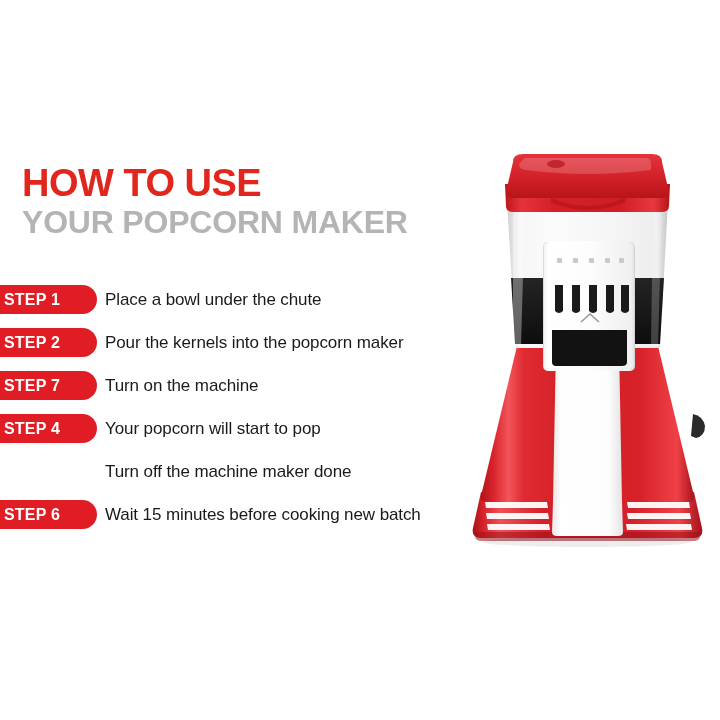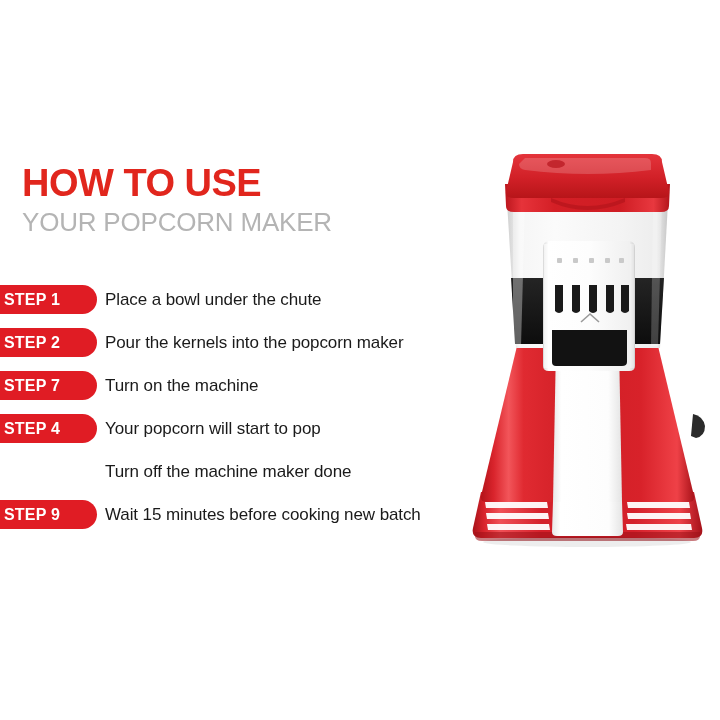--- a/index.html
+++ b/index.html
@@ -14,21 +14,21 @@
   #canvas{position:relative;width:720px;height:720px;background:#fff;overflow:hidden;}
 
   
   .heading{position:absolute;left:22px;top:163px;width:470px;}
   .heading .line1{
     font-size:38px;line-height:40px;font-weight:bold;
     letter-spacing:-0.5px;color:#e1261d;
     font-family:"Liberation Sans", sans-serif;
   }
   .heading .line2{
-    font-size:26px;line-height:38px;font-weight:normal;
+    font-size:32px;line-height:38px;font-weight:bold;
     letter-spacing:-0.2px;color:#b4b4b4;
     font-family:"Liberation Sans", sans-serif;
   }
 
   
   .steps{position:absolute;left:0px;top:285px;width:500px;}
   .step-row{position:relative;height:29px;margin-bottom:14px;}
   .step-badge{
     position:absolute;left:0;top:0;
     width:97px;height:29px;
@@ -92,21 +92,21 @@
       </div>
       <div class="step-text">Your popcorn will start to pop</div>
     </div>
 
     <div class="step-row">
       <div class="step-text">Turn off the machine maker done</div>
     </div>
 
     <div class="step-row">
       <div class="step-badge">
-        <span class="step-badge-label">STEP 9</span>
+        <span class="step-badge-label">STEP 6</span>
       </div>
       <div class="step-text">Wait 15 minutes before cooking new batch</div>
     </div>
 
   </div>
 
   <div class="machine">
     <svg width="265" height="430" viewBox="0 0 265 430" xmlns="http://www.w3.org/2000/svg">
       <defs>
 

